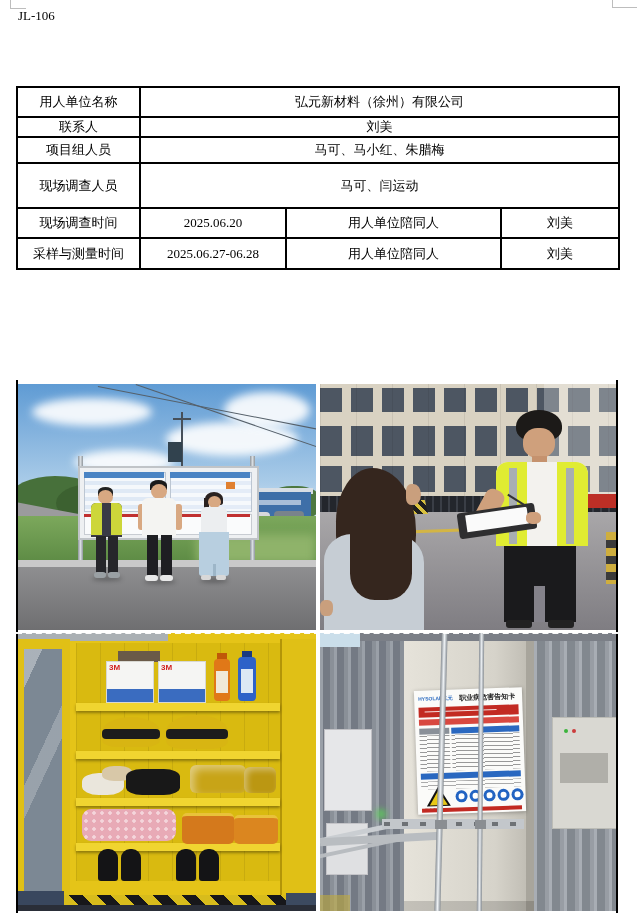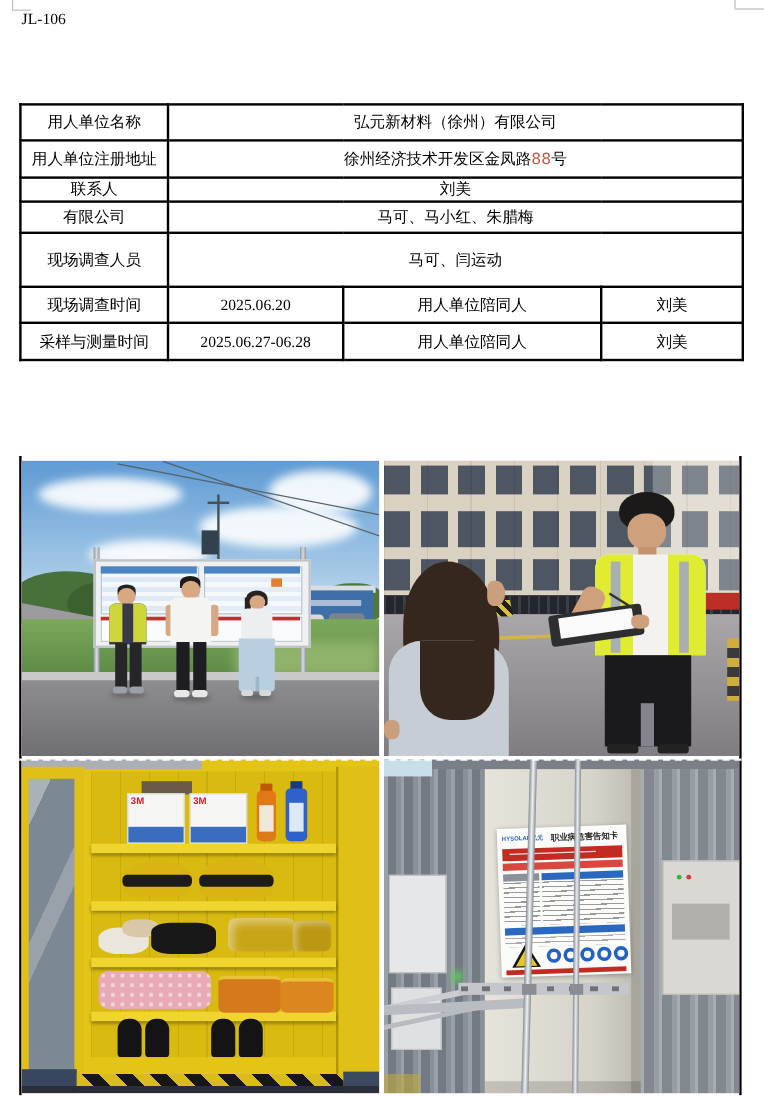--- a/index.html
+++ b/index.html
@@ -17,21 +17,21 @@
   table.rec{position:absolute;left:16px;top:86px;width:602px;border-collapse:collapse;table-layout:fixed;}
   table.rec td{border:2px solid #000;text-align:center;vertical-align:middle;
                font-size:13px;padding:0 2px;overflow:hidden;}
   td.num{font-family:"Liberation Serif",serif;}
   .rep-line{display:block;line-height:1.45;font-size:12.5px;}
   .rep-code{font-family:"Liberation Serif",serif;}
   .hl{}
 
   
   .side-border{position:absolute;background:#000;width:2px;}
-  .photo{position:absolute;overflow:hidden;background:#f9a8d4;}
+  .photo{position:absolute;overflow:hidden;background:#7f1d1d;}
   .photo *{position:absolute;}
   .dashline{position:absolute;border-top:2px dashed rgba(255,255,255,.95);z-index:30;}
 
   
   .tl-sky{left:0;top:0;width:298px;height:140px;background:linear-gradient(#5f9bd4,#a9cbe8 70%,#d9eaf6);}
   .cloud{background:#fff;border-radius:50%;filter:blur(4px);opacity:.9;}
   .wire{height:1px;background:#55606a;transform-origin:0 0;}
   .tl-pole{left:163px;top:28px;width:2px;height:58px;background:#46505a;}
   .tl-polebar{left:155px;top:34px;width:18px;height:2px;background:#46505a;}
   .tl-trees{left:-8px;top:92px;width:100px;height:48px;background:#47703a;border-radius:45% 55% 30% 30%;}
@@ -260,30 +260,26 @@
         <col style="width:123px">
         <col style="width:146px">
         <col style="width:215px">
         <col style="width:118px">
       </colgroup>
     <tbody>
         <tr style="height:30px">
       <td>用人单位名称</td>
       <td colspan="3">弘元新材料（徐州）有限公司</td>
     </tr>
-    <tr style="height:31px">
-      <td>用人单位注册地址</td>
-      <td colspan="3"><span>徐州经济技术开发区金凤路</span><span class="hl num" style="color:#c75b3f">88</span><span>号</span></td>
-    </tr>
     <tr style="height:15px">
       <td>联系人</td>
       <td colspan="3">刘美</td>
     </tr>
     <tr style="height:26px">
-      <td>有限公司</td>
+      <td>项目组人员</td>
       <td colspan="3">马可、马小红、朱腊梅</td>
     </tr>
     <tr style="height:45px">
       <td>现场调查人员</td>
       <td colspan="3">马可、闫运动</td>
     </tr>
     <tr style="height:30px">
       <td>现场调查时间</td>
       <td class="num">2025.06.20</td>
       <td>用人单位陪同人</td>

